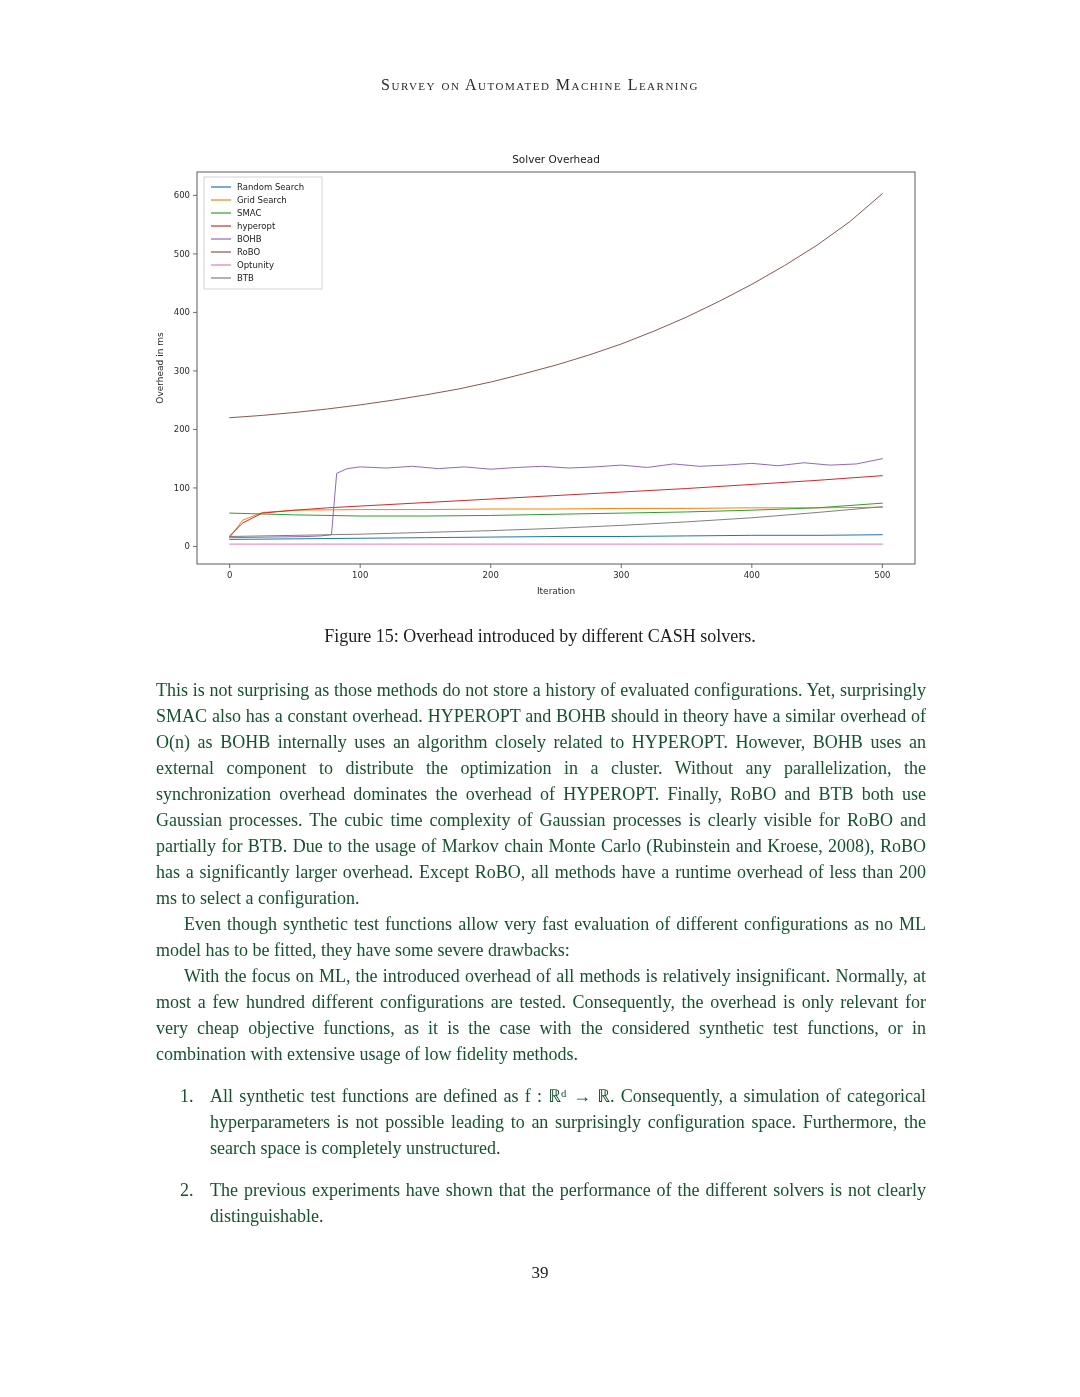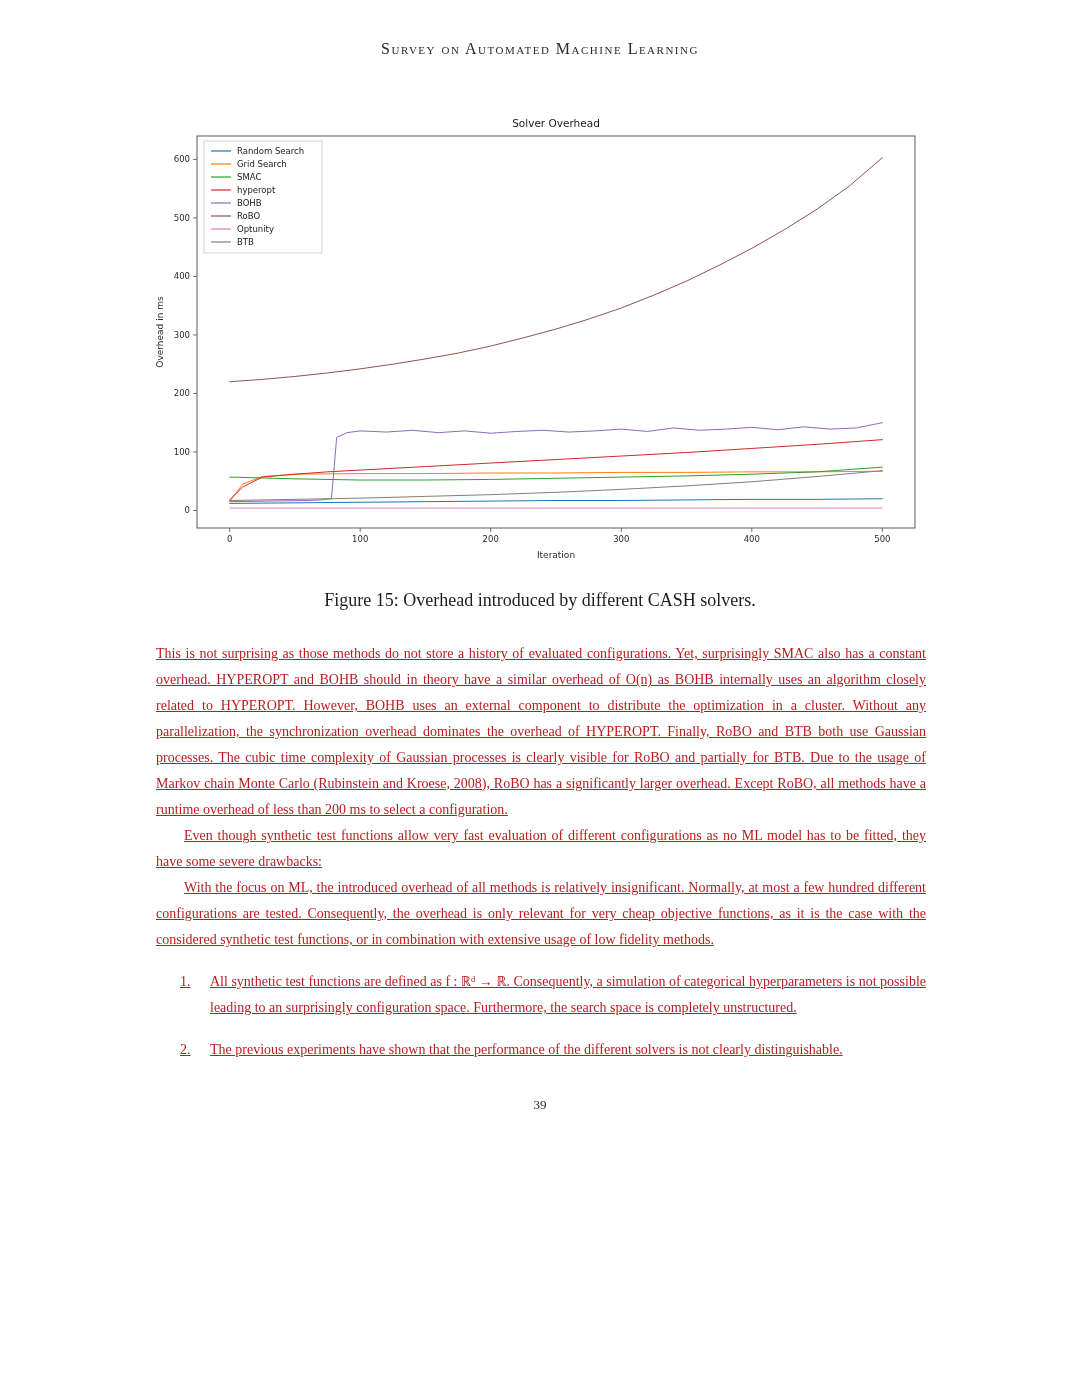--- a/index.html
+++ b/index.html
@@ -3,41 +3,41 @@
 <meta charset="utf-8">
 <style>
   * { margin:0; padding:0; box-sizing:border-box; }
   html,body { background:#ffffff; }
   body {
     width:1080px; height:1397px; position:relative; overflow:hidden;
     font-family:"Liberation Serif", serif; color:#1d1d1f;
   }
   .page { width:1080px; height:1397px; position:relative; background:#fff; }
   .running-head {
-    text-align:center; margin-top:40px;
+    text-align:center; margin-top:76px;
     font-variant:small-caps; letter-spacing:1.5px;
     font-size:16px; color:#2a2a2c;
   }
   .figure-block { margin-top:56px; text-align:center; }
   .chart-mount { display:inline-block; }
   .figure-caption {
     text-align:center; margin-top:20px; font-size:18px; color:#1d1d1f;
   }
   .body-text {
     width:770px; margin:30px auto 0 156px;
-    font-size:14px; line-height:26px; text-align:justify; color:#b91c1c;text-decoration:underline;
+    font-size:18px; line-height:26px; text-align:justify; color:#14532d;
   }
   .body-text p.noindent { text-indent:0; }
   .body-text p.indent { text-indent:28px; }
   .body-text p { margin:0; }
   .list { margin-top:16px; }
   .list-item { display:flex; margin:16px 0 0 24px; }
   .list-num { width:30px; flex:0 0 30px; text-align:left; }
   .list-body { flex:1; text-align:justify; }
-  .page-number { text-align:center; margin-top:34px; font-size:13px; color:#222; }
+  .page-number { text-align:center; margin-top:34px; font-size:17px; color:#222; }
   svg text { font-family:"DejaVu Sans", sans-serif; }
 </style>
 </head>
 <body>
 
 <div class="page">
 
   <div class="running-head">Survey on Automated Machine Learning</div>
 
   <div class="figure-block">

